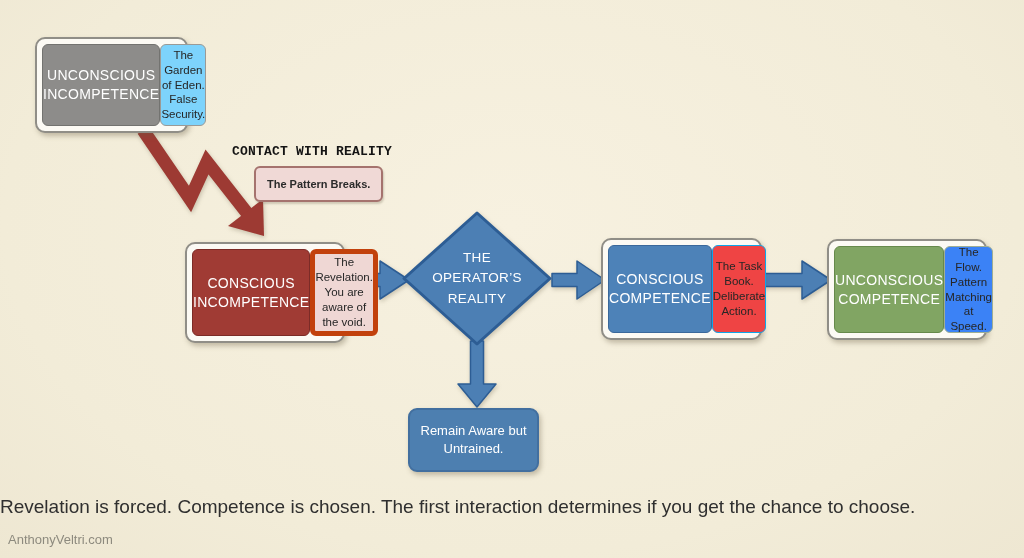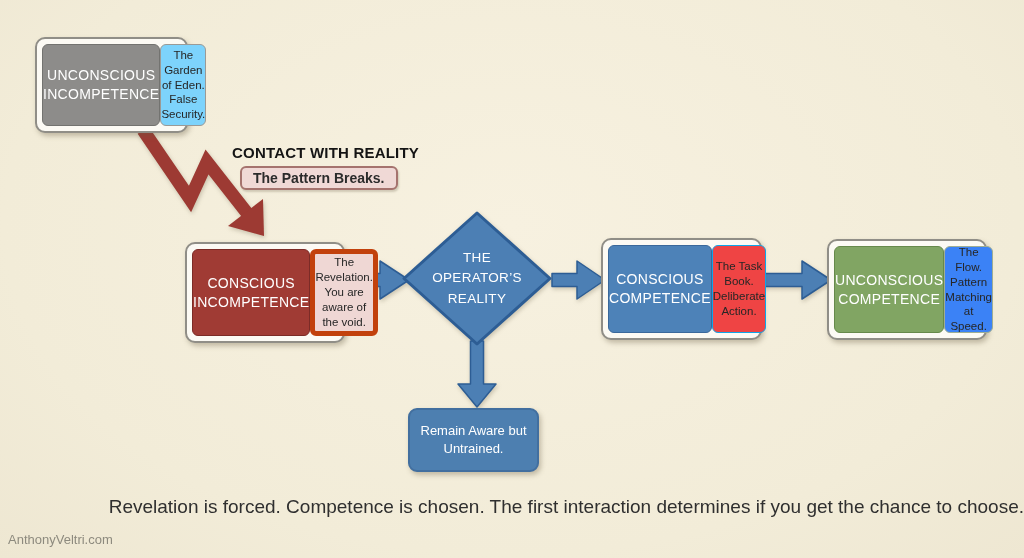--- a/index.html
+++ b/index.html
@@ -41,37 +41,37 @@
   .st-green .stage-sub    { background:#3b82f6; border:1px solid #9fae93; }
 
   .diamond-label {
     position:absolute; left:404px; top:213px; width:146px; height:131px;
     display:flex; align-items:center; justify-content:center;
     color:#fff; font-size:13.5px; line-height:1.5; letter-spacing:.3px;
     text-align:center; white-space:pre-line; pointer-events:none;
   }
   .contact-label {
     position:absolute; left:232px; top:144px;
-    font-size:15px; font-weight:bold; color:#141414; letter-spacing:.2px;
+    font-size:13px; font-weight:bold; color:#141414; letter-spacing:.2px;font-family:Liberation Mono, monospace;
   }
   .contact-chip {
-    position:absolute; left:240px; top:166px;
+    position:absolute; left:254px; top:166px;
     background:#f0d9d6; border:2px solid #a5736e; border-radius:6px;
-    padding:2px 11px; font-size:14px; font-weight:bold; color:#2b2b2b;
+    padding:10px 11px; font-size:11px; font-weight:bold; color:#2b2b2b;
     box-shadow: 1px 2px 2px rgba(100,88,62,0.25);
   }
   .remain-box {
     position:absolute; left:408px; top:408px; width:131px; height:64px;
     box-sizing:border-box; background:#4d7fb0; border:2px solid #426f9f;
     border-radius:9px; display:flex; align-items:center; justify-content:center;
     color:#fff; font-size:13px; line-height:1.4; text-align:center;
     white-space:pre-line; box-shadow: 2px 3px 5px rgba(100,88,62,0.35);
   }
   .footer-text {
-    position:absolute; left:0; right:0; top:496px; text-align:right;
+    position:absolute; left:0; right:0; top:496px; text-align:left;
     font-size:19px; color:#2f2f2f;
   }
   .watermark {
     position:absolute; left:8px; top:532px;
     font-size:13px; color:#8d8a7e;
   }
 </style>
 </head>
 <body>
 

